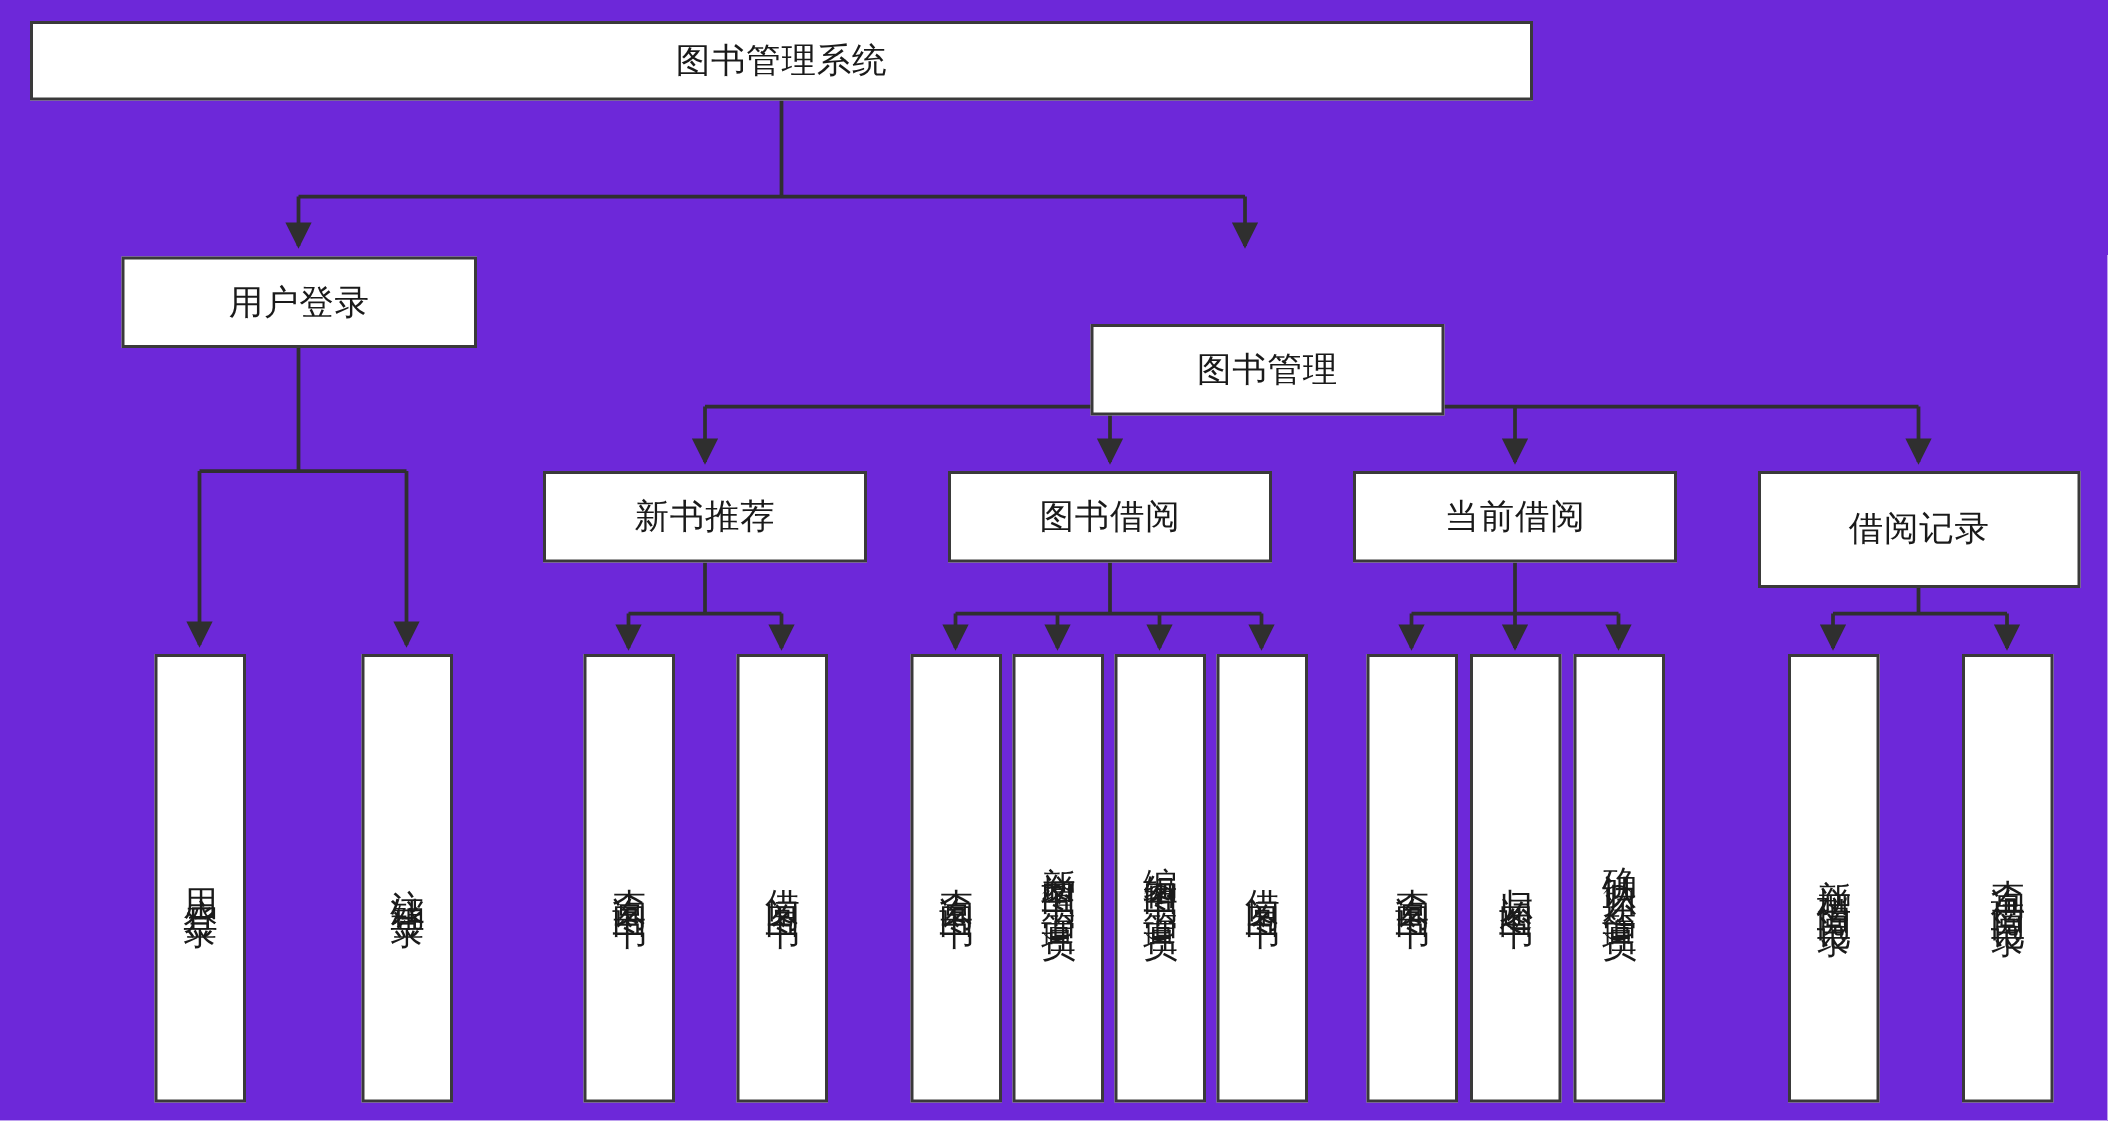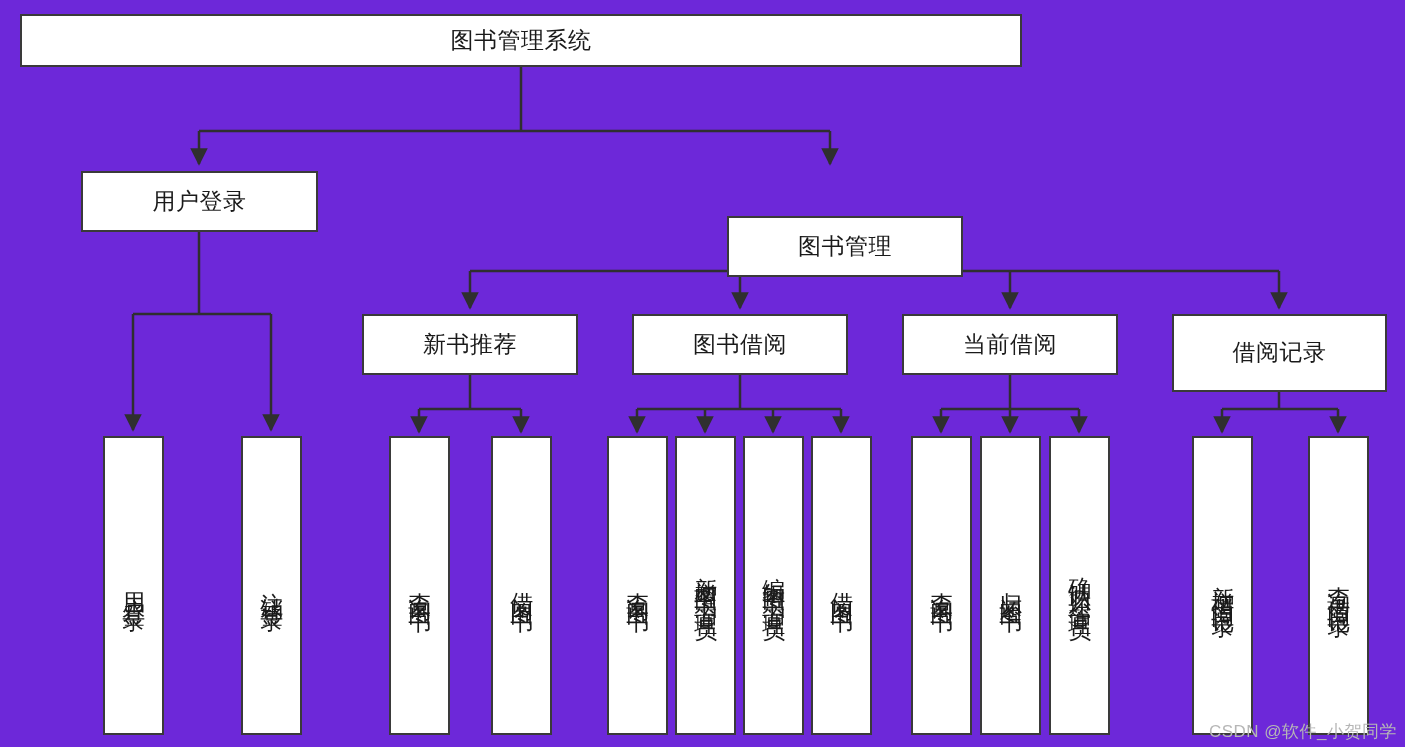--- a/index.html
+++ b/index.html
@@ -175,15 +175,14 @@
     <span>确认归还（管理员）</span>
   </div>
 
   <div class="node node-v" style="left:1192px; top:436px; width:61px; height:299px;">
     <span>新增借阅记录</span>
   </div>
   <div class="node node-v" style="left:1308px; top:436px; width:61px; height:299px;">
     <span>查询借阅记录</span>
   </div>
 
-  <div class="watermark">CSDN @软件_小贺同学</div>
 
 </div>
 
 </body></html>

